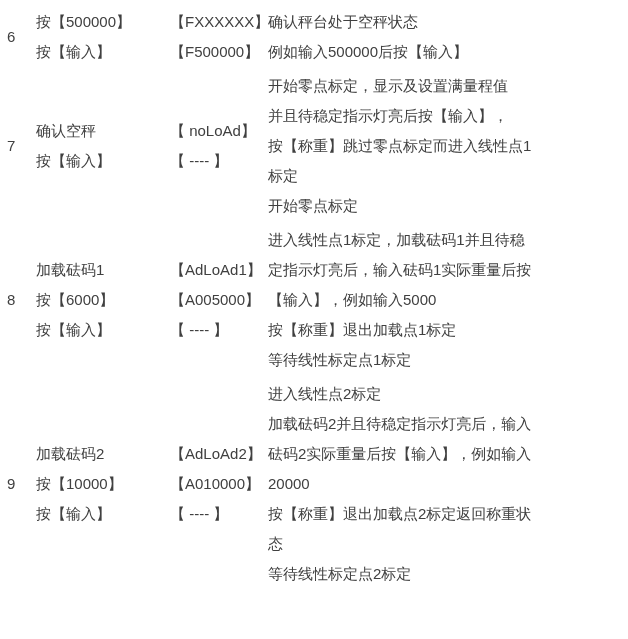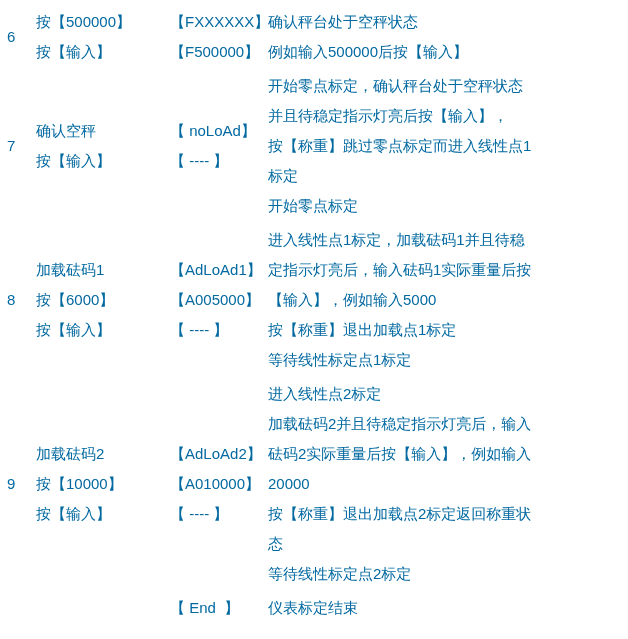--- a/index.html
+++ b/index.html
@@ -20,21 +20,21 @@
     font-size: 15px;
   }
   table.cal-table {
     border-collapse: collapse;
     table-layout: fixed;
     width: 628px;
   }
   td {
     vertical-align: middle;
     padding: 2px 0;
-    color: #0369a1;
+    color: #404040;
   }
   td .ln {
     height: 30px;
     line-height: 30px;
     white-space: pre;
     overflow: visible;
   }
   td.num-cell {
     padding-left: 7px;
     vertical-align: middle;
@@ -77,21 +77,21 @@
       </td>
       <td>
         <div class="ln">确认空秤</div>
         <div class="ln">按【输入】</div>
       </td>
       <td>
         <div class="ln">【 noLoAd】</div>
         <div class="ln">【 ---- 】</div>
       </td>
       <td>
-        <div class="ln">开始零点标定，确认秤台处于空秤状态</div>
+        <div class="ln">开始零点标定，显示及设置满量程值</div>
         <div class="ln">并且待稳定指示灯亮后按【输入】，</div>
         <div class="ln">按【称重】跳过零点标定而进入线性点1</div>
         <div class="ln">标定</div>
         <div class="ln">开始零点标定</div>
       </td>
     </tr>
 
     <tr>
       <td class="num-cell">
         <div class="ln">8</div>
@@ -133,25 +133,15 @@
         <div class="ln">进入线性点2标定</div>
         <div class="ln">加载砝码2并且待稳定指示灯亮后，输入</div>
         <div class="ln">砝码2实际重量后按【输入】，例如输入</div>
         <div class="ln">20000</div>
         <div class="ln">按【称重】退出加载点2标定返回称重状</div>
         <div class="ln">态</div>
         <div class="ln">等待线性标定点2标定</div>
       </td>
     </tr>
 
-    <tr>
-      <td class="num-cell"></td>
-      <td></td>
-      <td>
-        <div class="ln">【 End  】</div>
-      </td>
-      <td>
-        <div class="ln">仪表标定结束</div>
-      </td>
-    </tr>
   </tbody>
     </table>
 </div>
 
 </body></html>

